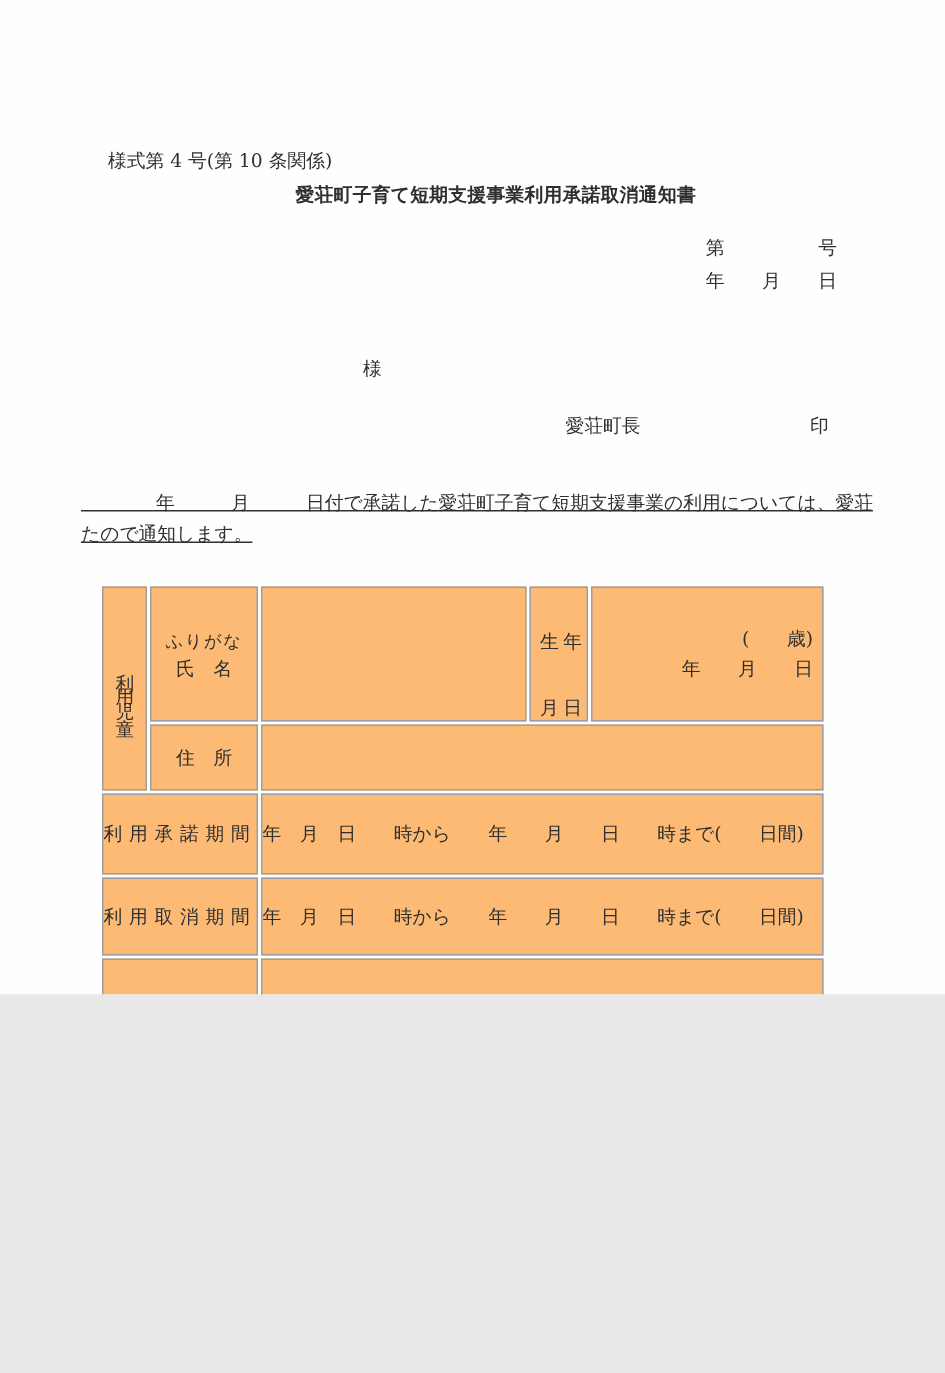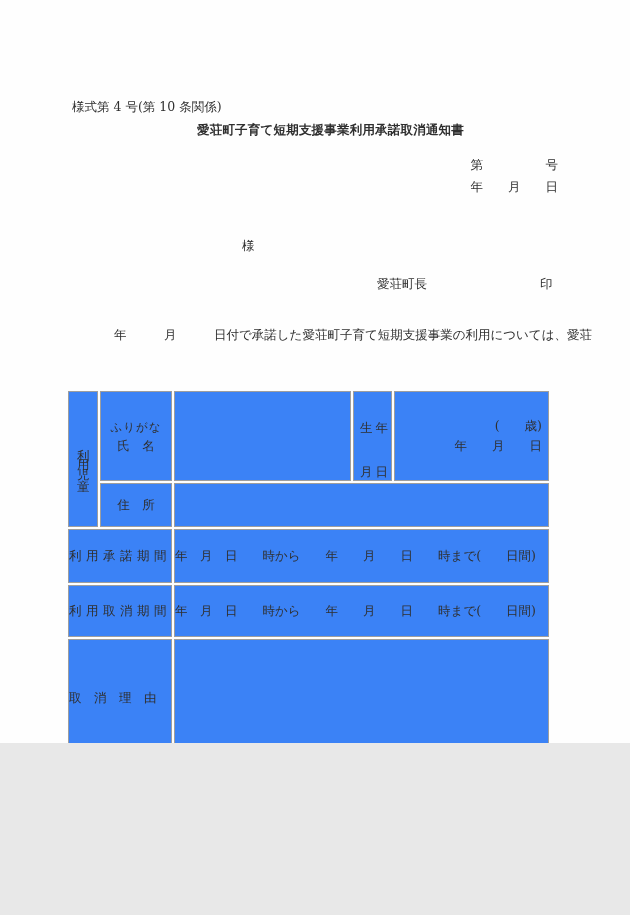--- a/index.html
+++ b/index.html
@@ -1,53 +1,53 @@
 <!DOCTYPE html>
 <html><head>
 <meta charset="utf-8">
 <style>
   html, body { margin: 0; padding: 0; background: #e8e8e8; }
   .page {
     position: relative;
     width: 630px;
-    height: 743px;
+    height: 663px;
     margin: 0 auto;
     background: #fefefe;
     color: #2f2f2f;
     font-family: "DejaVu Serif", "Liberation Serif", serif;
     font-size: 12.5px;
     overflow: hidden;
   }
   .abs { position: absolute; white-space: nowrap; }
 
   
   .form-number   { left: 72px;  top: 99px;  }
   .doc-title     { left: 197px; top: 122px; letter-spacing: 0.2px; font-weight: bold; }
   .issue-number  { right: 72px; top: 157px; text-align: right; }
   .issue-date    { right: 72px; top: 179px; text-align: right; }
   .addressee     { left: 242px; top: 238px; }
   .issuer        { left: 377px; top: 276px; }
   .seal          { left: 540px; top: 276px; }
 
   
-  .body-par { position: absolute; left: 64px; top: 324px; width: 494px; }
+  .body-par { position: absolute; left: 54px; top: 324px; width: 494px; text-decoration: underline; }
   .body-par .line { height: 21px; line-height: 21px; white-space: nowrap; }
 
   
   table.form {
     position: absolute;
     left: 66px; top: 389px;
     width: 485px;
     border-collapse: separate;
     border-spacing: 2px;
     table-layout: fixed;
   }
   table.form td {
     border: 1px solid #9e9e9e;
-    background: #3b82f6;
+    background: #fdba74;
     padding: 0;
     vertical-align: middle;
     font-size: 12.5px;
     color: #2f2f2f;
     overflow: hidden;
   }
   .vtext {
     writing-mode: vertical-rl;
     letter-spacing: 10px;
     margin: 0 auto;
@@ -70,20 +70,21 @@
   <div class="abs form-number">様式第 4 号(第 10 条関係)</div>
   <div class="abs doc-title">愛荘町子育て短期支援事業利用承諾取消通知書</div>
   <div class="abs issue-number">第　　　　　号</div>
   <div class="abs issue-date">年　　月　　日</div>
   <div class="abs addressee">様</div>
   <div class="abs issuer">愛荘町長</div>
   <div class="abs seal">印</div>
 
   <div class="body-par">
     <div class="line">　　　　年　　　月　　　日付で承諾した愛荘町子育て短期支援事業の利用については、愛荘</div>
+    <div class="line">たので通知します。</div>
   </div>
 
   <table class="form">
     <colgroup>
       <col style="width:30px">
       <col style="width:72px">
       <col style="width:177px">
       <col style="width:39px">
       <col style="width:155px">
     </colgroup>

